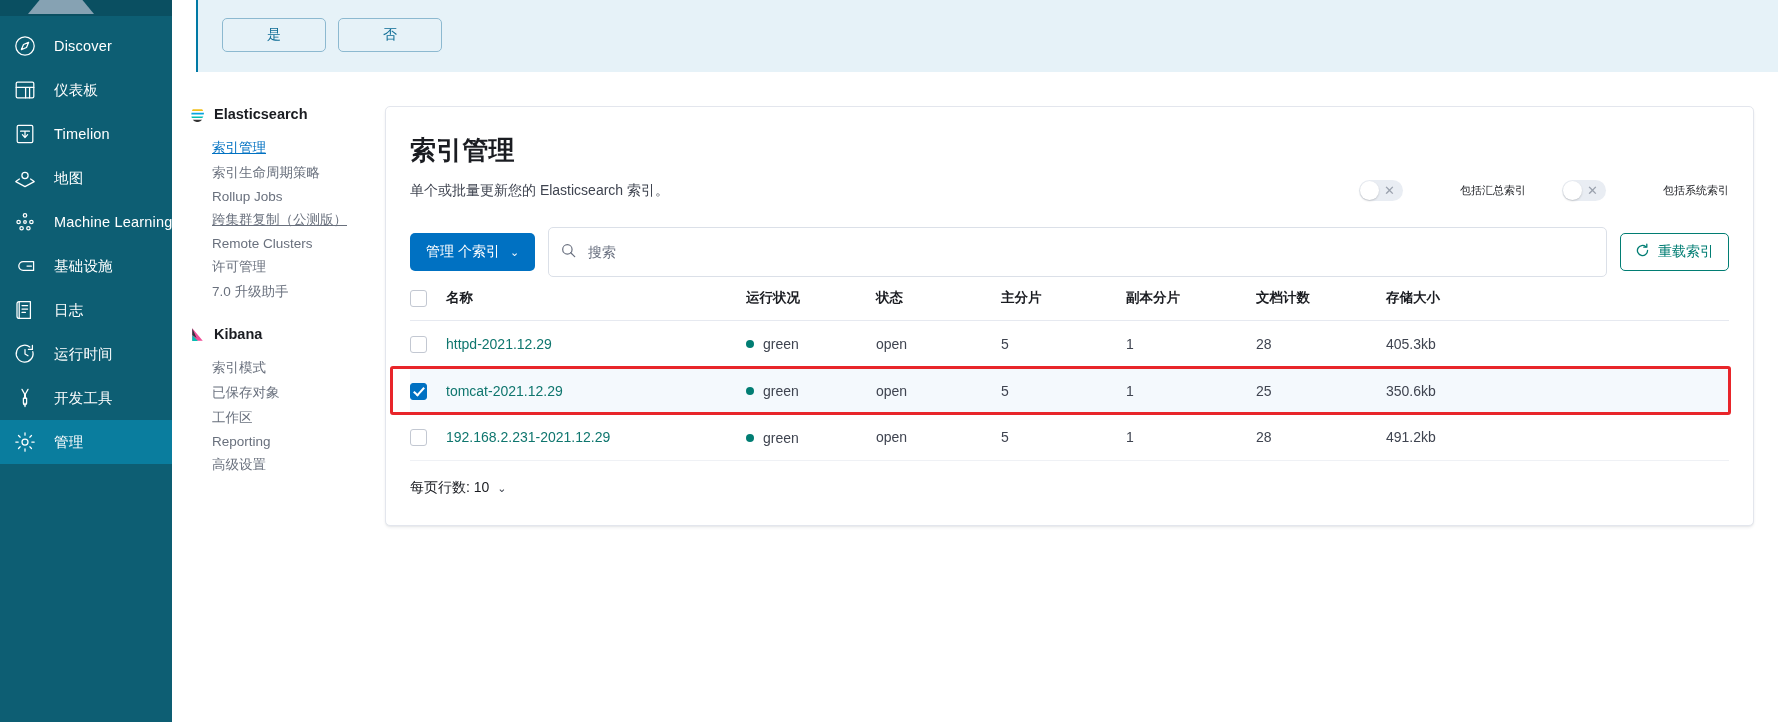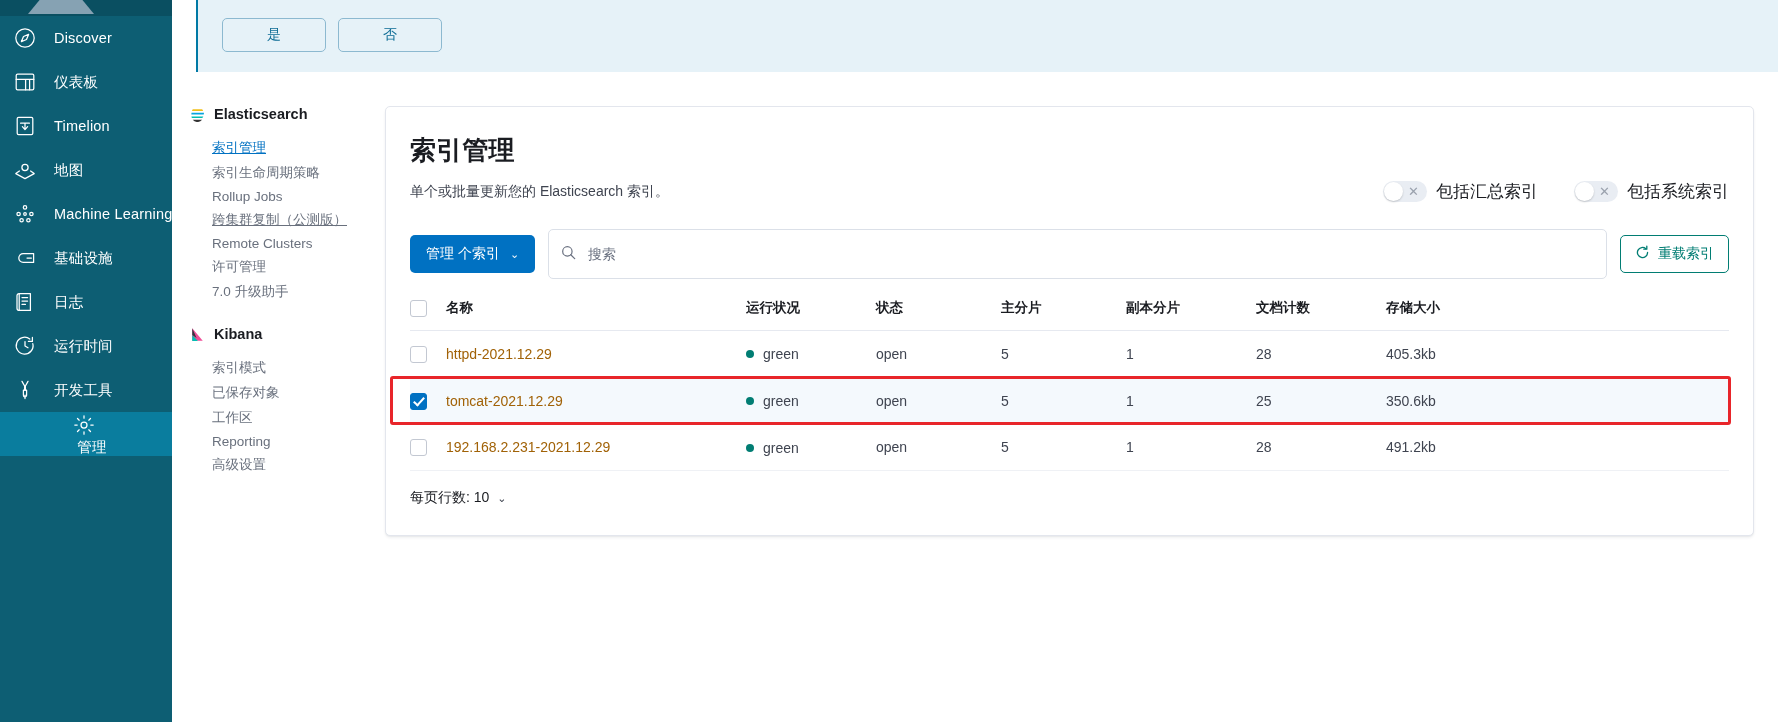--- a/index.html
+++ b/index.html
@@ -24,31 +24,31 @@
     height: 16px;
     background: #0a4f61;
     position: relative;
   }
   .nav-logo .badge {
     position: absolute; left: 28px; top: -26px;
     width: 66px; height: 40px;
     background: #86a2b3;
     clip-path: polygon(50% 0%, 100% 100%, 0% 100%);
   }
-  .nav-items { padding-top: 0; }
+  .nav-items { padding-top: 8px; }
   .nav-item {
     display: flex; align-items: center;
     height: 44px;
     padding-left: 12px;
     color: #ffffff;
     font-size: 14.5px;
     cursor: pointer;
     user-select: none;
   }
-  .nav-item.selected { background: #0a7d9e; flex-direction: column; }
+  .nav-item.selected { background: #0a7d9e; }
   .nav-ico {
     width: 26px; height: 26px;
     margin-right: 16px;
     display: flex; align-items: center; justify-content: center;
     flex: 0 0 26px;
   }
   .nav-ico svg { display: block; }
   .nav-label { white-space: nowrap; letter-spacing: .2px; }
 
   
@@ -170,26 +170,26 @@
   .switch .knob {
     position: absolute; left: 1px; top: 1px;
     width: 19px; height: 19px; border-radius: 50%;
     background: #fff;
     box-shadow: 0 1px 2px rgba(0,0,0,.18);
   }
   .switch .x {
     position: absolute; right: 8px; top: 2px;
     font-size: 13px; color: #9aa1ad; line-height: 17px;
   }
-  .toggle-label { font-size: 17px; color: #1a1c21; white-space: nowrap; }
+  .toggle-label { font-size: 11px; color: #1a1c21; white-space: nowrap; margin-left: 48px; }
 
   
   .controls {
     display: flex; align-items: center; gap: 13px;
-    margin-bottom: 20px;
+    margin-bottom: 12px;
   }
   .btn-primary {
     background: #0071c2;
     color: #fff;
     border: none; border-radius: 5px;
     height: 38px;
     padding: 0 16px;
     font-size: 14px;
     font-family: inherit;
     display: flex; align-items: center; gap: 10px;
@@ -276,21 +276,21 @@
   .cb.checked { background: #0071c2; border-color: #0071c2; }
   .cb.checked::after {
     content: "";
     position: absolute;
     left: 5px; top: 1.5px;
     width: 4px; height: 9px;
     border: solid #fff;
     border-width: 0 2px 2px 0;
     transform: rotate(42deg);
   }
-  .idx-link { color: #a16207; text-decoration: none; cursor: pointer; }
+  .idx-link { color: #0f766e; text-decoration: none; cursor: pointer; }
   .health { display: inline-flex; align-items: center; gap: 9px; }
   .dot { width: 8px; height: 8px; border-radius: 50%; background: #017d73; display: inline-block; }
 
   tr.selected-row td { background: #f4f9fd; }
   .highlight-box {
     position: absolute;
     border: 3px solid #e8252a;
     border-radius: 3px;
     pointer-events: none;
     z-index: 9;

